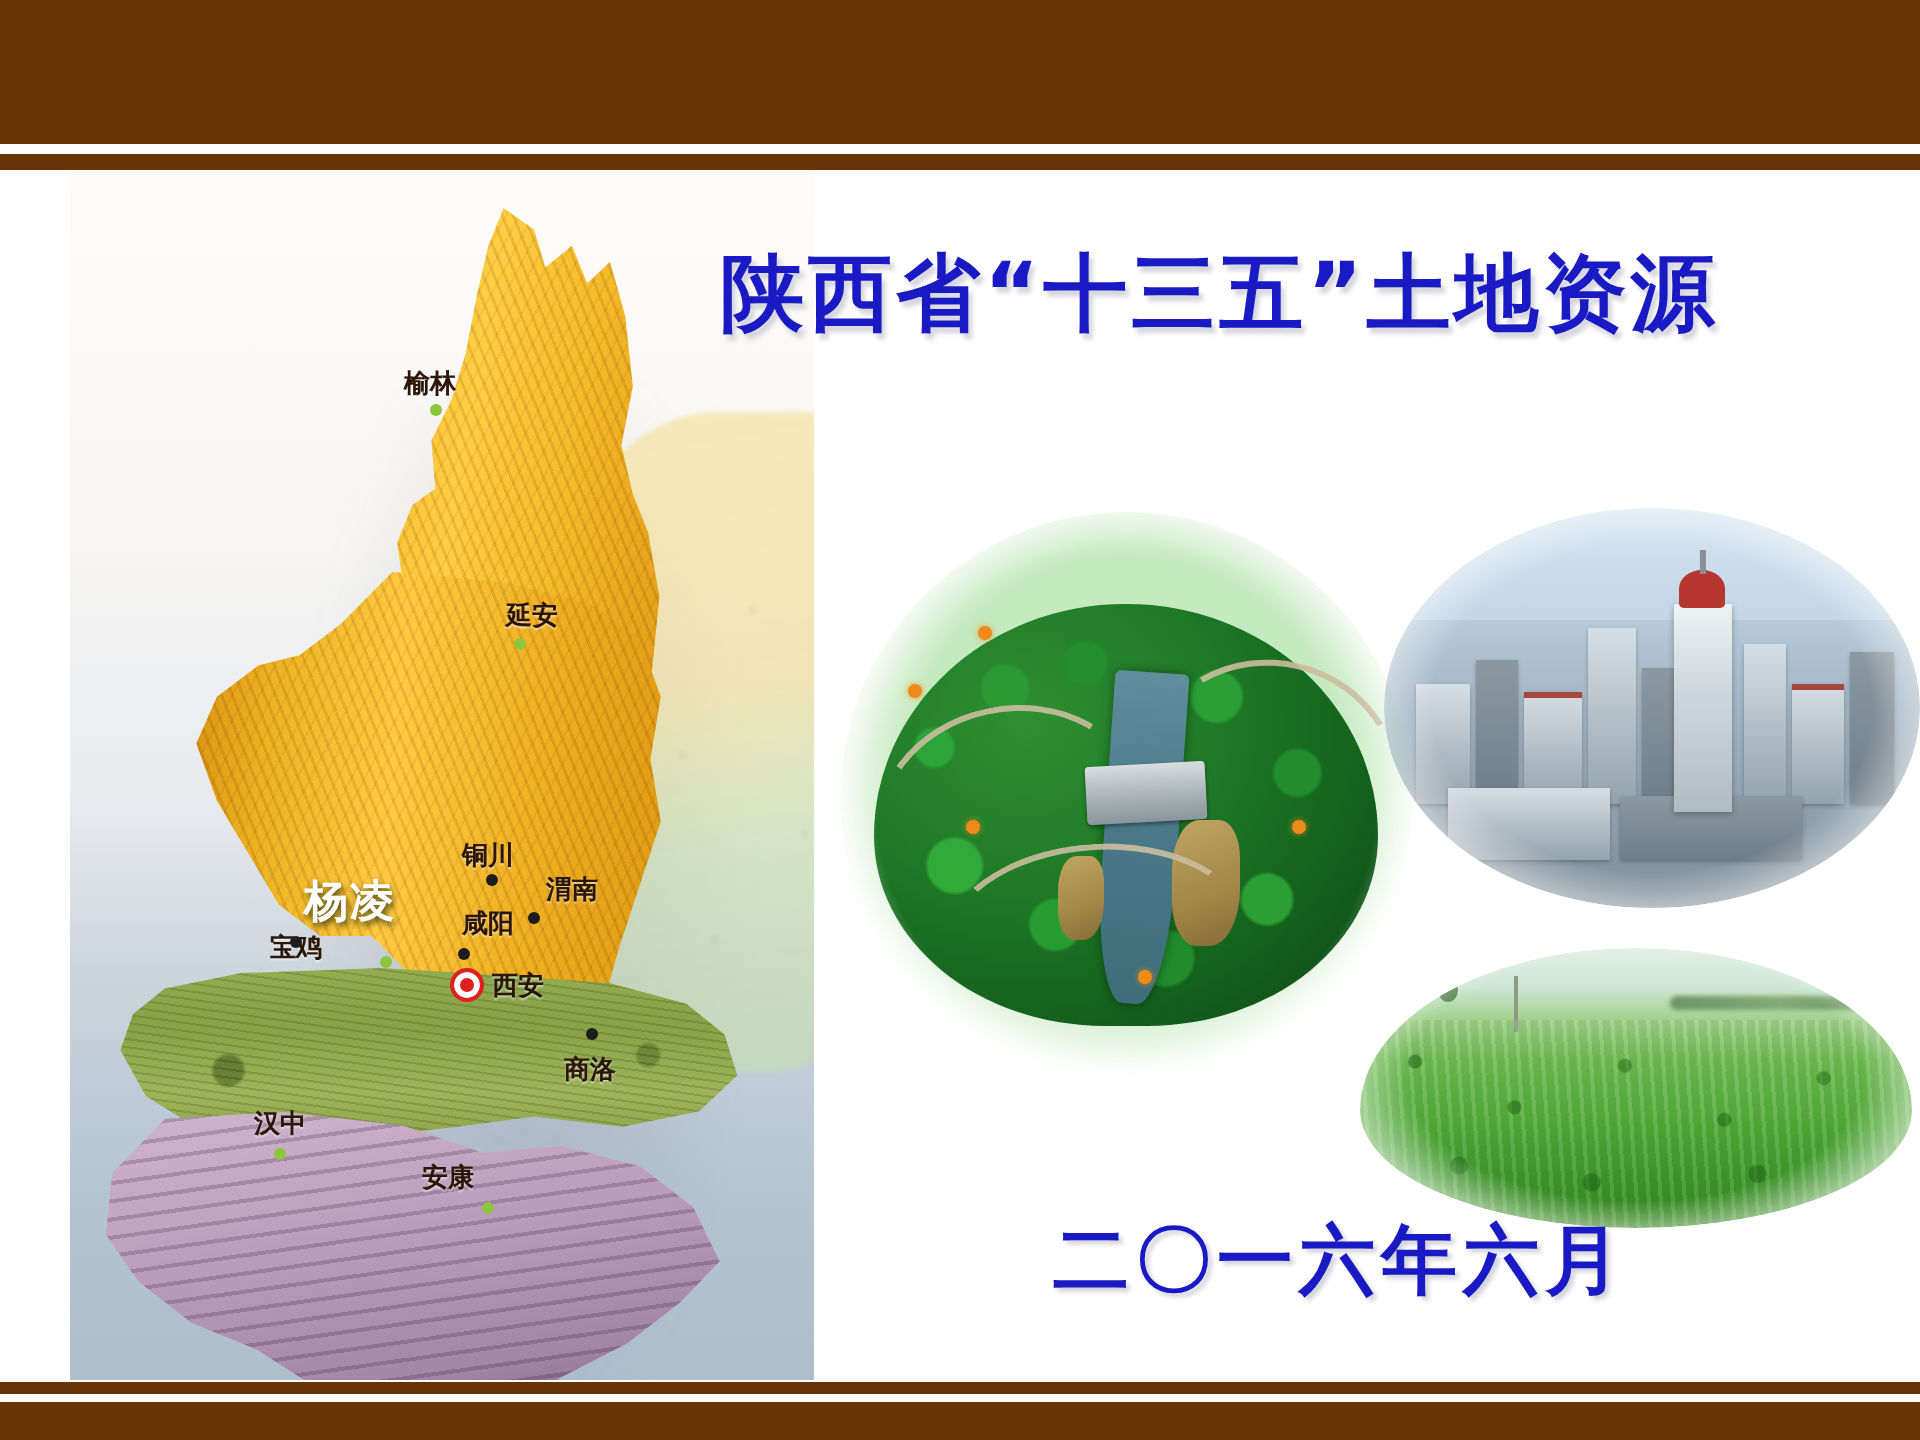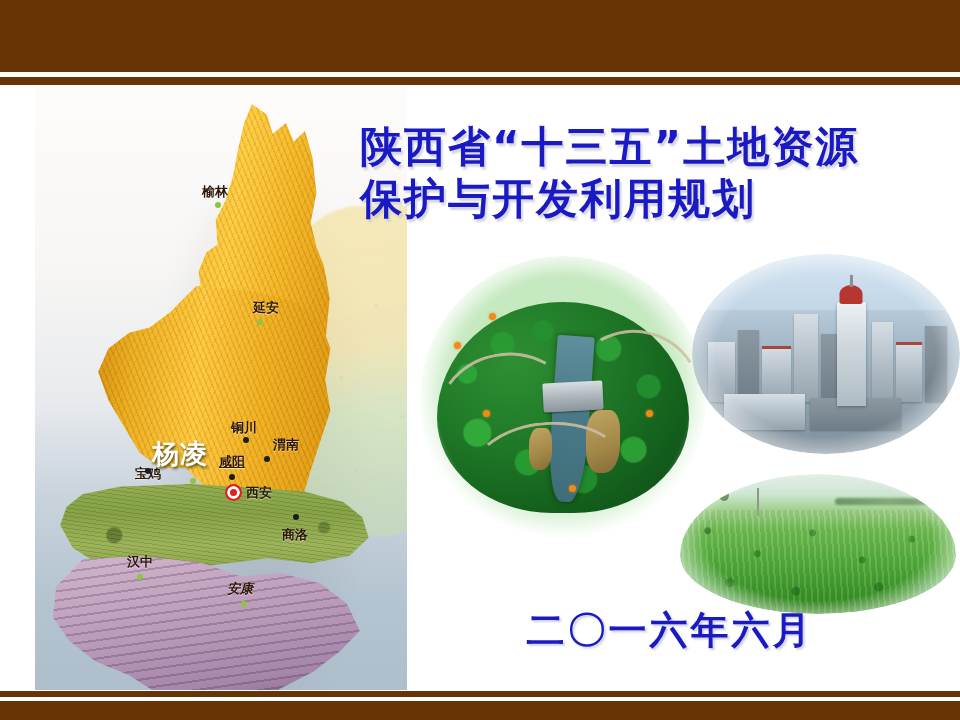--- a/index.html
+++ b/index.html
@@ -196,21 +196,21 @@
   }
   .city-dot.green { background: #8dc63f; }
   .city-dot.red {
     width: 13px; height: 13px;
     background: #e02020;
     border: 2px solid #e02020;
     box-shadow: inset 0 0 0 3px #ffffff;
   }
   .city-big {
     position: absolute;
-    font-size: 27px;
+    font-size: 22px;
     font-weight: bold;
     color: #ffffff;
     text-shadow: 1px 2px 3px rgba(30,40,10,.75);
     letter-spacing: 1px;
     white-space: nowrap;
   }
 
   
   .title-block {
     position: absolute;
@@ -450,45 +450,44 @@
 
     <span class="city" style="left:218px; top:213px;">延安</span>
     <span class="city-dot green" style="left:222px; top:233px;"></span>
 
     <span class="city" style="left:196px; top:333px;">铜川</span>
     <span class="city-dot" style="left:208px; top:351px;"></span>
 
     <span class="city-big" style="left:117px; top:350px;">杨凌</span>
     <span class="city-dot green" style="left:155px; top:392px;"></span>
 
-    <span class="city" style="left:184px; top:367px;text-decoration:underline;">咸阳</span>
+    <span class="city" style="left:196px; top:367px;">咸阳</span>
     <span class="city-dot" style="left:194px; top:388px;"></span>
 
     <span class="city" style="left:238px; top:350px;">渭南</span>
     <span class="city-dot" style="left:229px; top:370px;"></span>
 
     <span class="city" style="left:100px; top:379px;">宝鸡</span>
     <span class="city-dot" style="left:110px; top:382px;"></span>
 
     <span class="city" style="left:211px; top:398px;">西安</span>
     <span class="city-dot red" style="left:190px; top:398px;"></span>
 
     <span class="city" style="left:247px; top:440px;">商洛</span>
     <span class="city-dot" style="left:258px; top:428px;"></span>
 
     <span class="city" style="left:92px; top:467px;">汉中</span>
     <span class="city-dot green" style="left:102px; top:488px;"></span>
 
-    <span class="city" style="left:192px; top:494px;font-style:italic;">安康</span>
+    <span class="city" style="left:176px; top:494px;">安康</span>
     <span class="city-dot green" style="left:206px; top:515px;"></span>
   </div>
 
   <div class="title-block">
     <div class="title-line">陕西省“十三五”土地资源</div>
-    <div class="title-line">保护与开发利用规划</div>
   </div>
 
   <div class="photo photo-mountain">
     <div class="photo-inner">
       <div class="mtn-body"></div>
       <div class="mtn-gorge"></div>
       <div class="mtn-dam"></div>
       <div class="mtn-cliff c1"></div>
       <div class="mtn-cliff c2"></div>
       <div class="mtn-path p1"></div>

